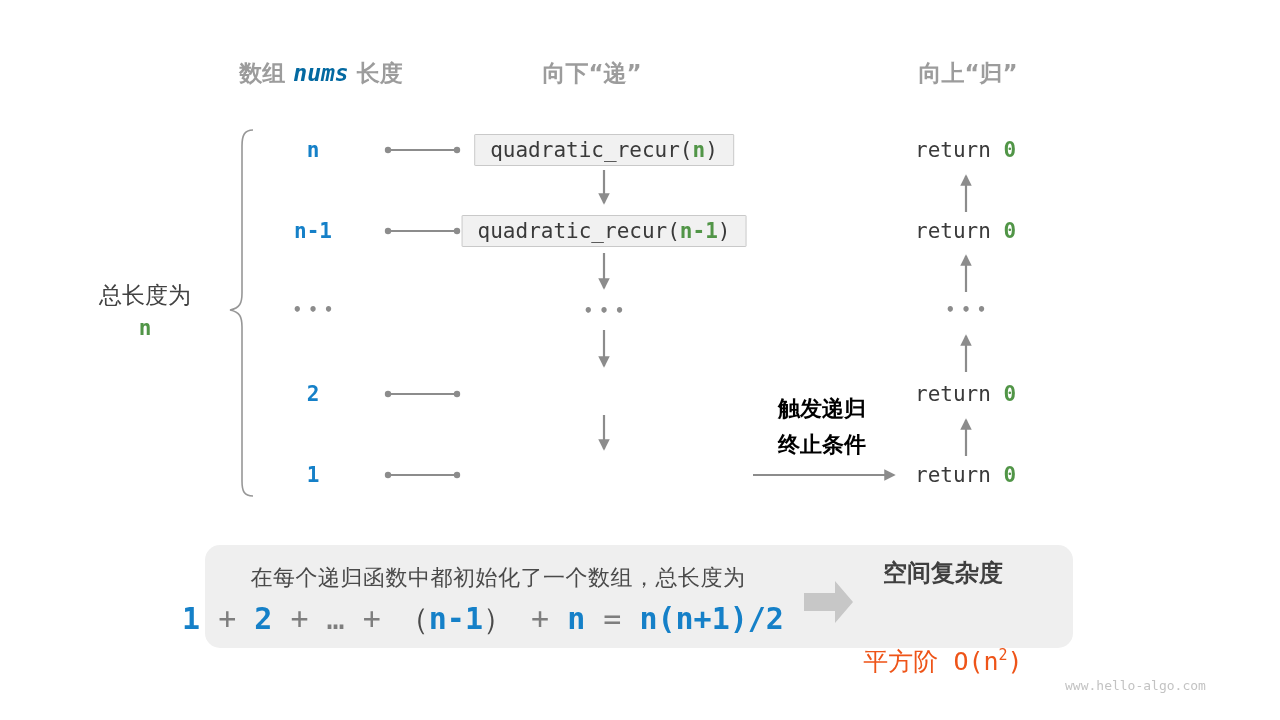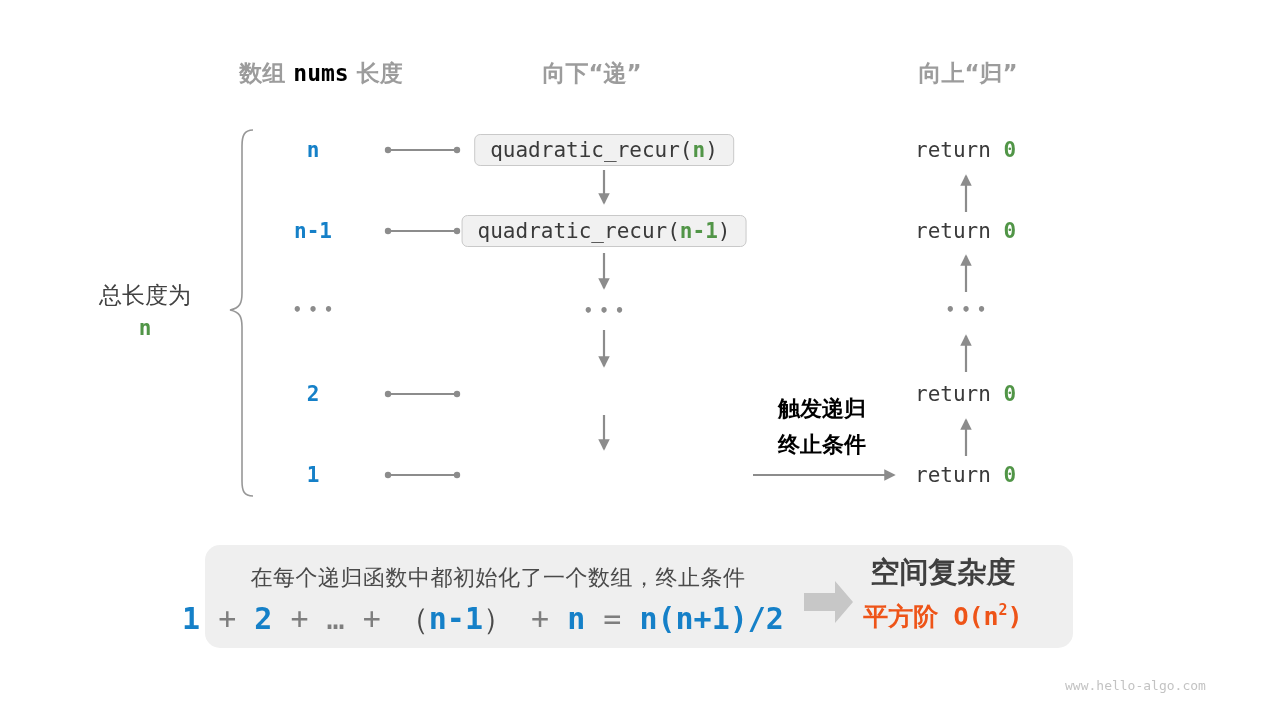--- a/index.html
+++ b/index.html
@@ -5,51 +5,51 @@
   html,body{margin:0;padding:0;background:#ffffff;}
   .canvas{
     position:relative;width:1280px;height:720px;background:#ffffff;overflow:hidden;
     font-family:"DejaVu Sans","Liberation Sans",sans-serif;
   }
   .abs{position:absolute;}
   .ctr{transform:translate(-50%,-50%);}
   .vctr{transform:translateY(-50%);}
 
   .hdr{font-size:23px;font-weight:700;color:#9C9C9C;white-space:nowrap;}
-  .hdr .code{font-family:"DejaVu Sans Mono","Liberation Mono",monospace;color:#000000;margin:0 8px;}
+  .hdr .code{font-family:"DejaVu Sans Mono","Liberation Mono",monospace;color:#0369a1;margin:0 8px;font-style:italic;}
 
   .depth-label{font-size:23px;color:#424242;white-space:nowrap;}
   .depth-value{font-family:"DejaVu Sans Mono","Liberation Mono",monospace;font-size:21px;font-weight:700;color:#519547;}
 
   .len-label{font-family:"DejaVu Sans Mono","Liberation Mono",monospace;font-size:21px;font-weight:700;color:#1580C8;white-space:nowrap;}
 
   .call-box{
-    background:#F1F1F1;border:1.5px solid #C9C9C9;border-radius:6px;
+    background:#F1F1F1;border:1.5px solid #C9C9C9;border-radius:1px;
     padding:3px 15px;white-space:nowrap;
     font-family:"DejaVu Sans Mono","Liberation Mono",monospace;font-size:21px;color:#3A3A3A;
   }
   .call-box .arg{color:#519547;font-weight:700;}
 
   .ret{font-family:"DejaVu Sans Mono","Liberation Mono",monospace;font-size:21px;color:#3A3A3A;white-space:nowrap;}
   .ret .zero{color:#519547;font-weight:700;}
 
   .dots{font-size:15px;font-weight:700;color:#8C8C8C;letter-spacing:6px;text-indent:6px;white-space:nowrap;}
 
   .trigger{font-size:22px;font-weight:700;color:#000000;white-space:nowrap;}
 
   .summary-box{left:205px;top:545px;width:868px;height:103px;background:#EFEFEF;border-radius:15px;}
   .sum-line1{font-size:22px;color:#4A4A4A;letter-spacing:0.5px;white-space:nowrap;}
   .sum-line2{font-family:"DejaVu Sans Mono","Liberation Mono",monospace;font-size:30px;white-space:pre;}
   .f-num{color:#1580C8;font-weight:700;}
   .f-op{color:#7E7E7E;}
   .f-paren{color:#4A4A4A;font-family:"DejaVu Sans","Liberation Sans",sans-serif;}
 
-  .cx-title{font-size:29px;font-weight:700;color:#3F3F3F;white-space:nowrap;}
-  .cx-value{font-size:25px;font-weight:700;color:#EE5418;white-space:nowrap;
-            font-family:"DejaVu Sans Mono","Liberation Mono",monospace;}
+  .cx-title{font-size:24px;font-weight:700;color:#3F3F3F;white-space:nowrap;}
+  .cx-value{font-size:25px;font-weight:400;color:#EE5418;white-space:nowrap;
+            font-family:"DejaVu Sans Mono","Liberation Mono",monospace;margin-top:45px;}
   .cx-value sup{font-size:15px;line-height:0;}
 
   .watermark{font-family:"DejaVu Sans Mono","Liberation Mono",monospace;font-size:13px;color:#C3C3C3;white-space:nowrap;}
 
   svg.overlay{position:absolute;left:0;top:0;pointer-events:none;}
 </style>
 </head>
 <body>
 
 <div class="canvas">
@@ -76,21 +76,21 @@
   <div class="abs vctr ret" style="left:915px;top:150px"><span>return </span><span class="zero">0</span></div>
   <div class="abs vctr ret" style="left:915px;top:231px"><span>return </span><span class="zero">0</span></div>
   <div class="abs ctr dots" style="left:966px;top:310px">•••</div>
   <div class="abs vctr ret" style="left:915px;top:394px"><span>return </span><span class="zero">0</span></div>
   <div class="abs vctr ret" style="left:915px;top:475px"><span>return </span><span class="zero">0</span></div>
 
   <div class="abs ctr trigger" style="left:822px;top:409px">触发递归</div>
   <div class="abs ctr trigger" style="left:822px;top:445px">终止条件</div>
 
   <div class="abs summary-box"></div>
-  <div class="abs ctr sum-line1" style="left:498px;top:578px">在每个递归函数中都初始化了一个数组，终止条件</div>
+  <div class="abs ctr sum-line1" style="left:498px;top:578px">在每个递归函数中都初始化了一个数组，总长度为</div>
   <div class="abs ctr sum-line2" style="left:483px;top:619px"><span class="f-num">1</span><span class="f-op"> + </span><span class="f-num">2</span><span class="f-op"> + </span><span class="f-op">…</span><span class="f-op"> + </span><span class="f-paren">（</span><span class="f-num">n-1</span><span class="f-paren">）</span><span class="f-op"> + </span><span class="f-num">n</span><span class="f-op"> = </span><span class="f-num">n(n+1)/2</span></div>
   <div class="abs ctr cx-title" style="left:943px;top:573px">空间复杂度</div>
   <div class="abs ctr cx-value" style="left:943px;top:616px"><span>平方阶 O(n</span><sup>2</sup><span>)</span></div>
 
   <div class="abs watermark" style="left:1065px;top:678px">www.hello-algo.com</div>
 
   <svg class="overlay" width="1280" height="720" viewBox="0 0 1280 720" aria-hidden="true">
     <defs>
       <marker id="ah" viewBox="0 0 10 10" refX="8.5" refY="5" markerWidth="5.2" markerHeight="5.2" orient="auto-start-reverse">
         <path d="M 0 0 L 10 5 L 0 10 z" fill="#8C8C8C"></path>

